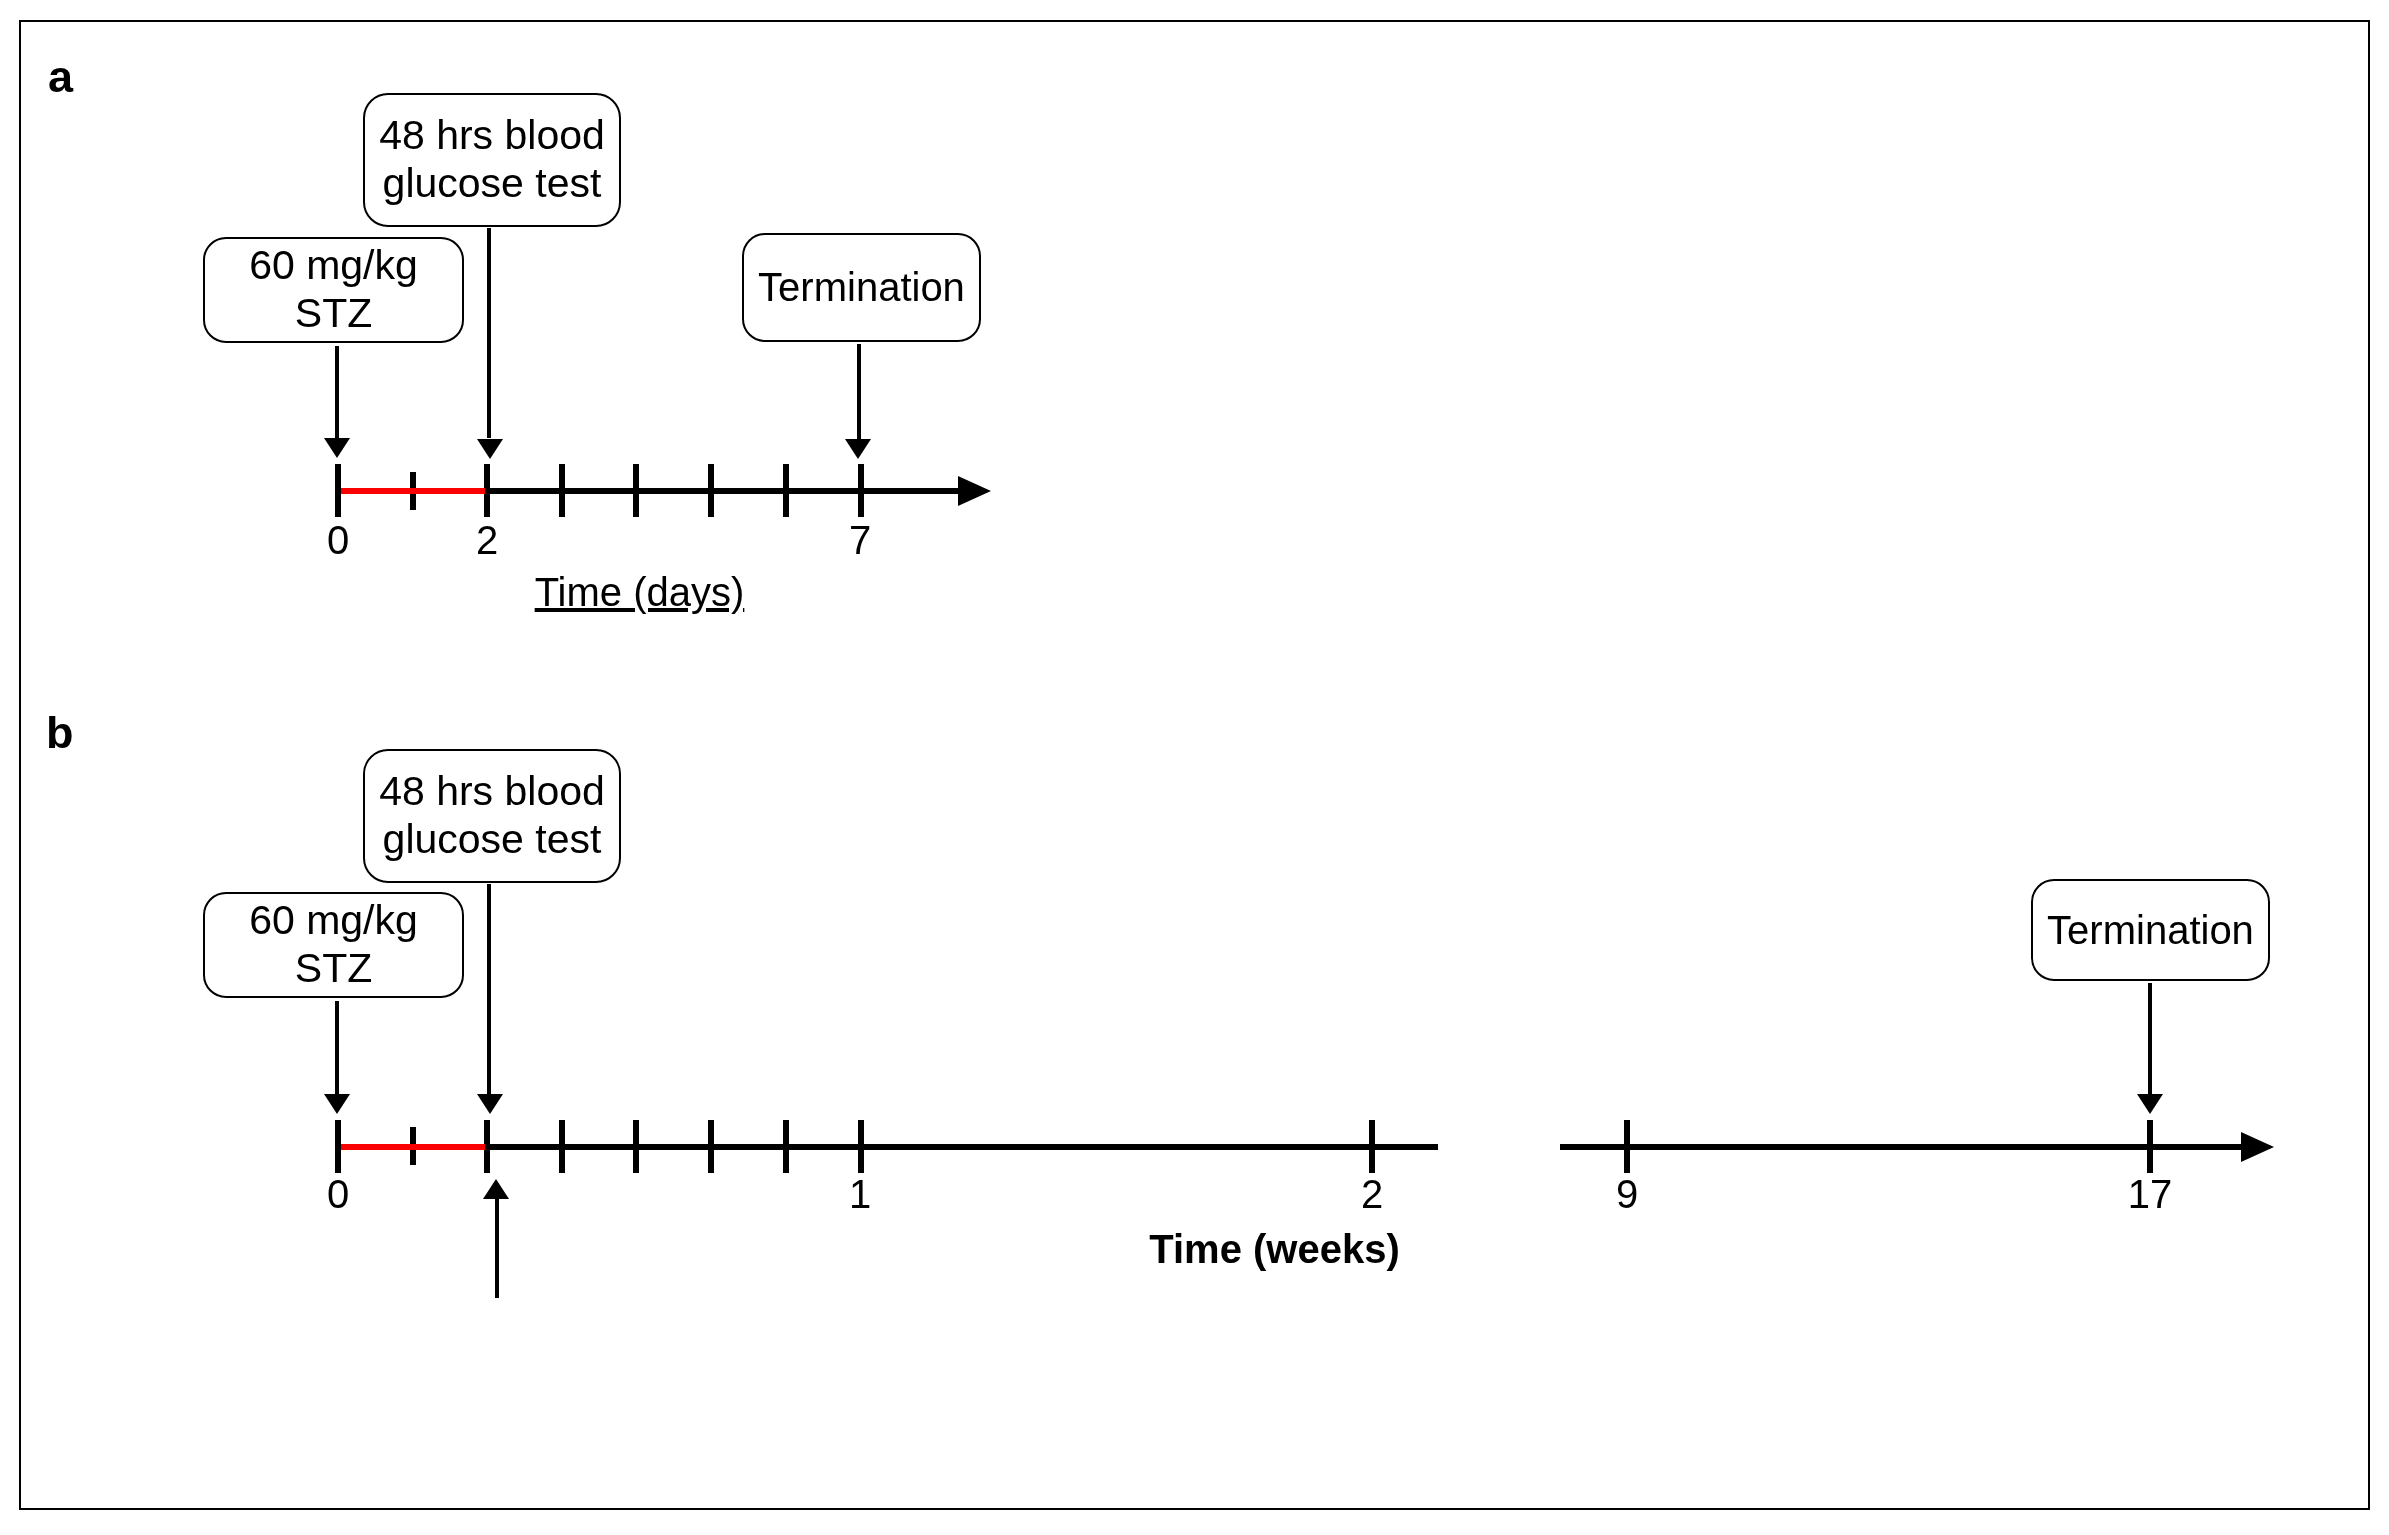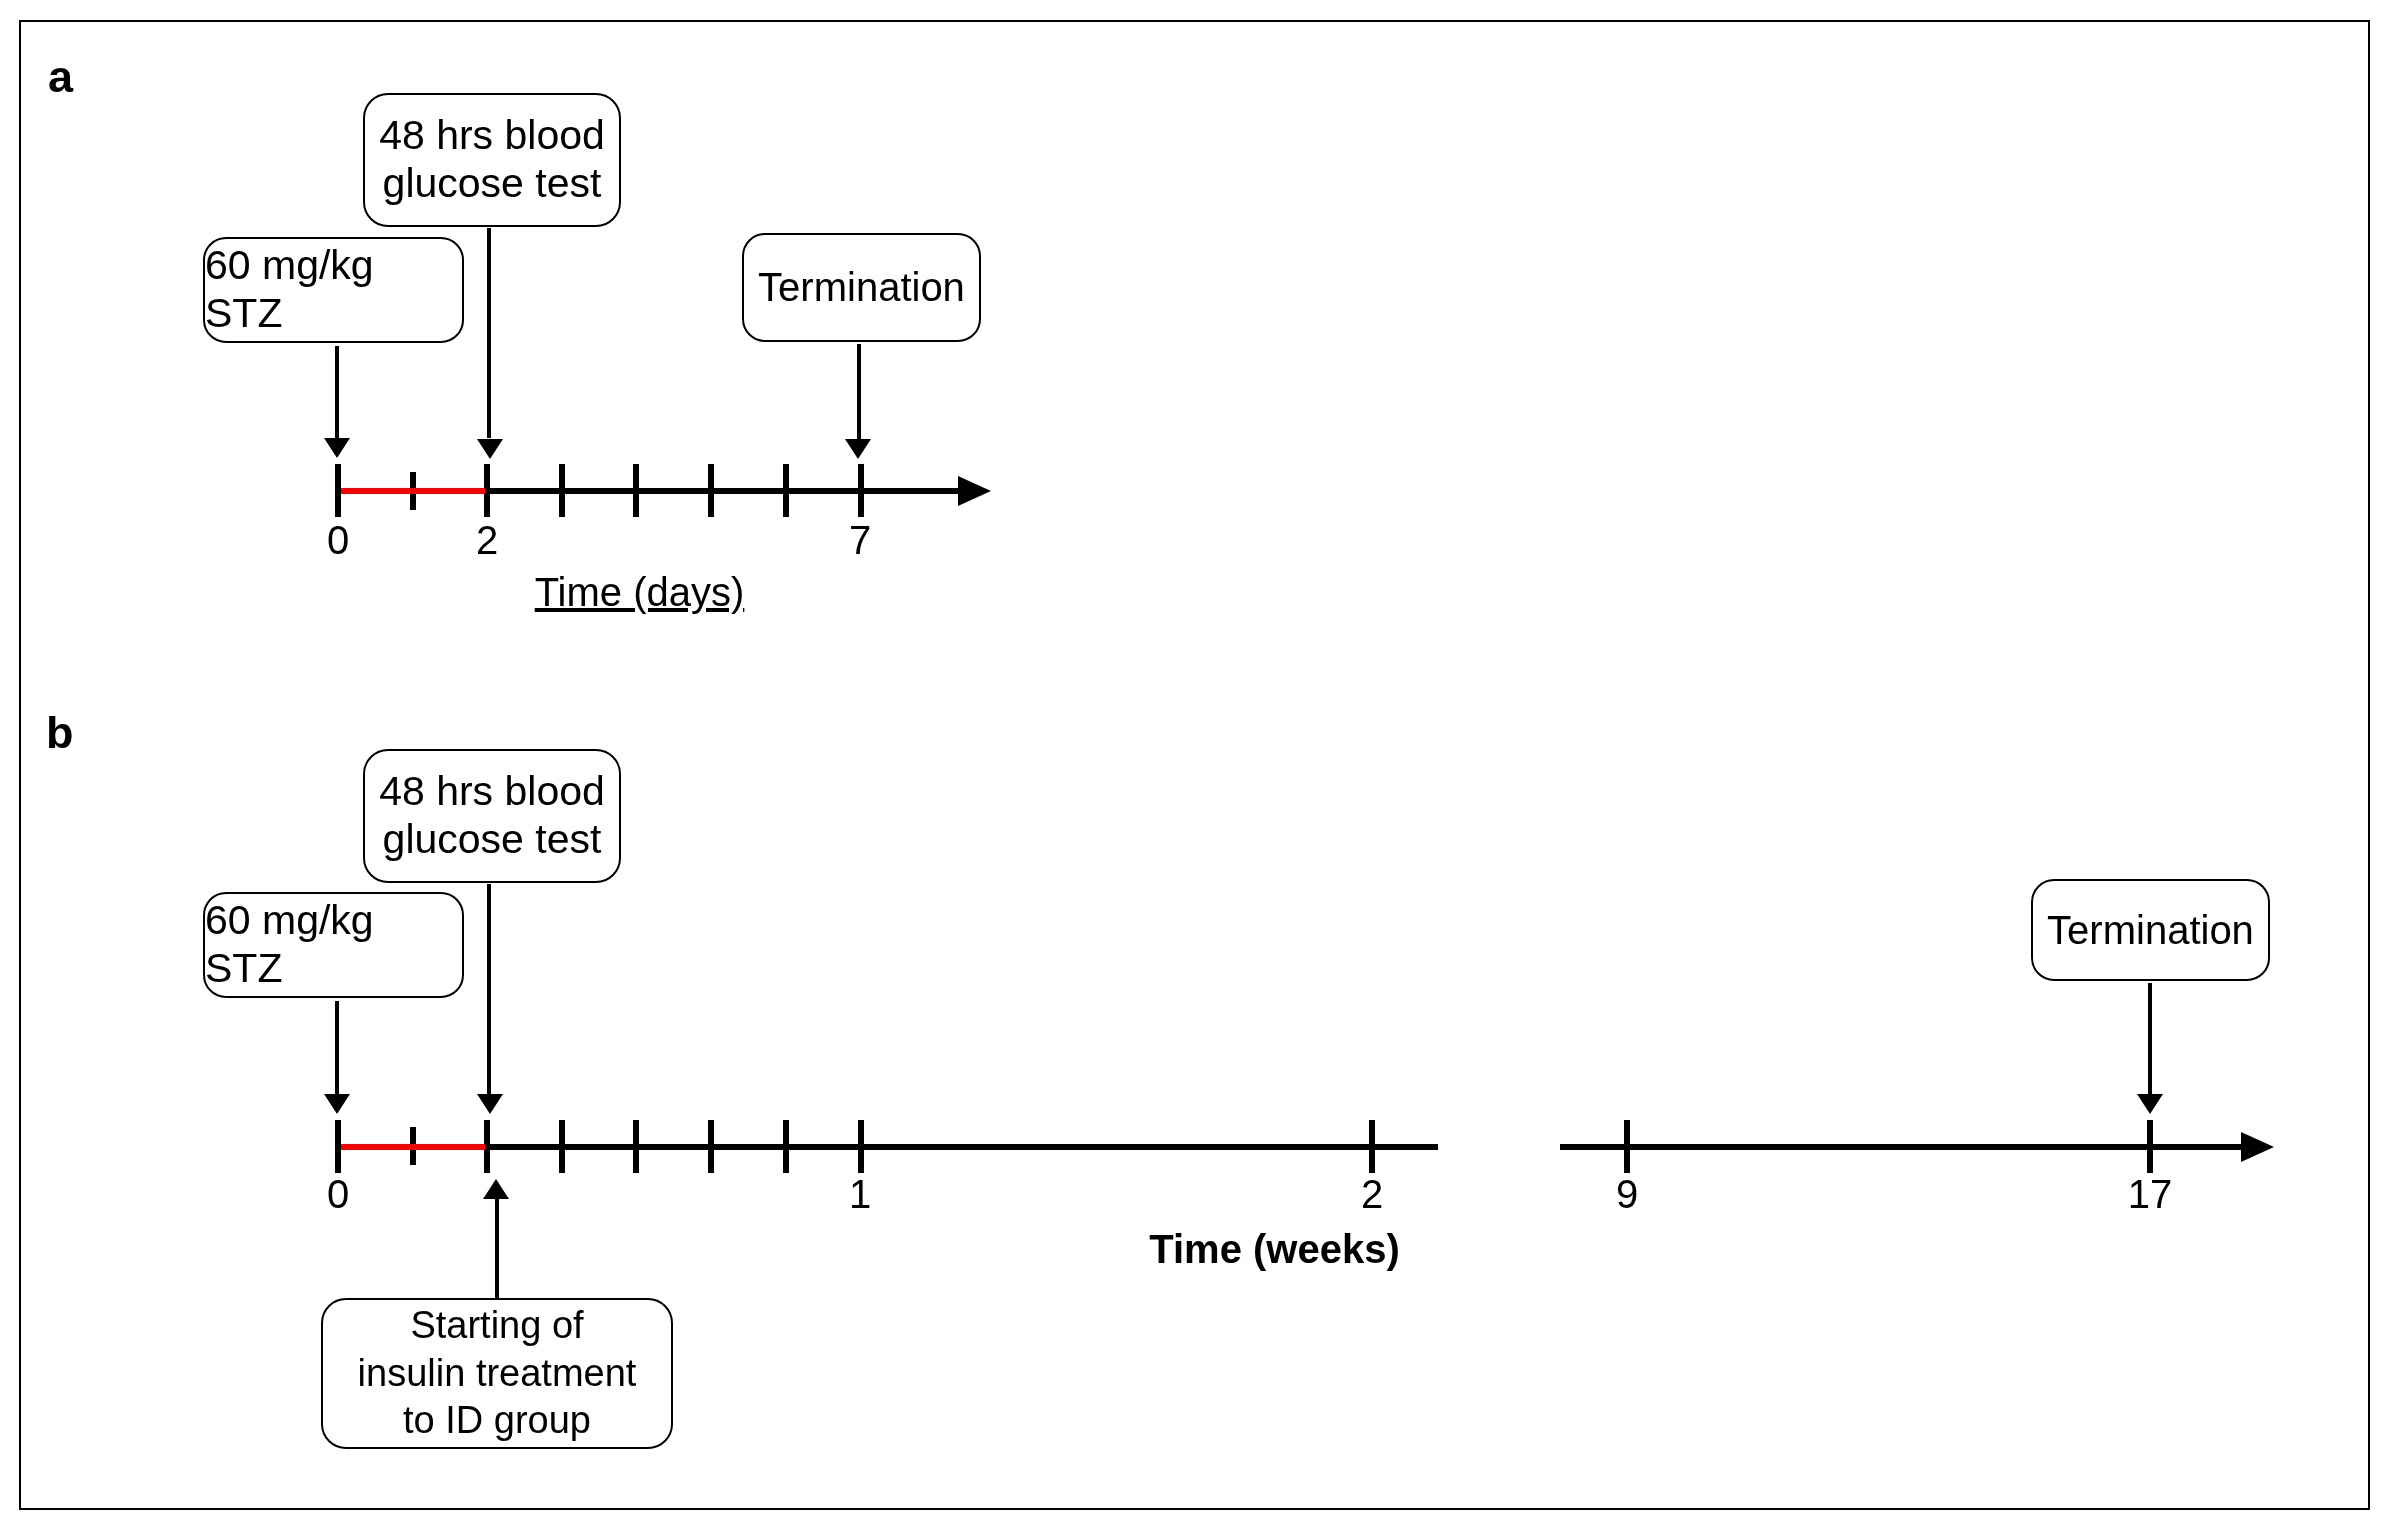--- a/index.html
+++ b/index.html
@@ -13,21 +13,21 @@
   }
   .panel-letter{position:absolute;font-size:45px;font-weight:bold;line-height:1;}
   .badge{
     position:absolute;display:flex;align-items:center;justify-content:center;
     border:2.5px solid #000;border-radius:13px;font-size:33px;box-sizing:border-box;
     text-align:center;
   }
   .note{
     position:absolute;display:flex;flex-direction:column;align-items:center;justify-content:center;
     border:2.5px solid #000;border-radius:25px;background:#fff;font-size:41px;line-height:1.17;
-    box-sizing:border-box;text-align:left;
+    box-sizing:border-box;text-align:center;
   }
   .note.small{font-size:38px;line-height:1.25;}
   .axis{position:absolute;height:5.8px;background:#000;}
   .axis-head{position:absolute;width:0;height:0;border-top:15px solid transparent;
     border-bottom:15px solid transparent;border-left:33px solid #000;}
   .redseg{position:absolute;height:5.8px;z-index:5;}
   .tick{position:absolute;width:5.8px;background:#000;z-index:4;}
   .shaft{position:absolute;width:4.1px;background:#000;}
   .head-down{position:absolute;width:0;height:0;border-left:13px solid transparent;
     border-right:13px solid transparent;border-top:20px solid #000;}
@@ -134,19 +134,14 @@
   <div class="ticklabel" style="left:819px;top:1174px;">1</div>
   <div class="ticklabel" style="left:1331px;top:1174px;">2</div>
   <div class="ticklabel" style="left:1586px;top:1174px;">9</div>
   <div class="ticklabel" style="left:2109px;top:1174px;">17</div>
 
   <div class="axistitle" style="left:1093px;top:1229px;font-weight:bold;">Time (weeks)</div>
 
   <div class="head-up" style="left:483px;top:1179px;"></div>
   <div class="shaft" style="left:495px;top:1197px;height:101px;"></div>
 
-  <div class="note small" style="left:321px;top:1298px;width:352px;height:151px;">
-    <span>Starting of</span>
-    <span>insulin treatment</span>
-    <span>to ID group</span>
-  </div>
 </div>
 
 
 </body></html>

